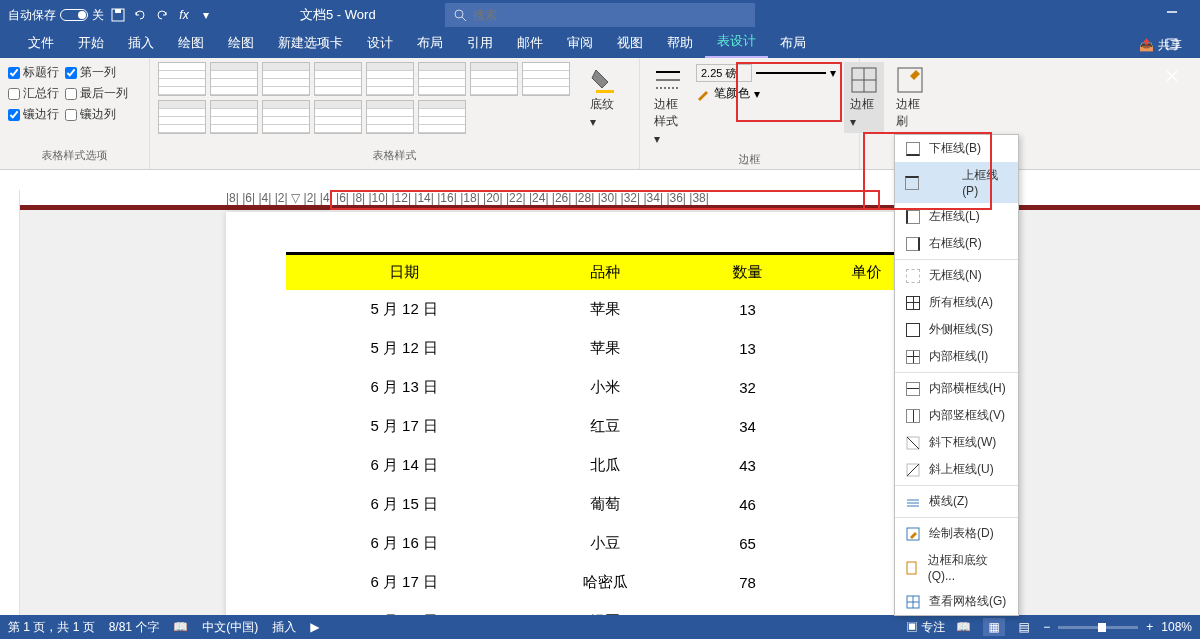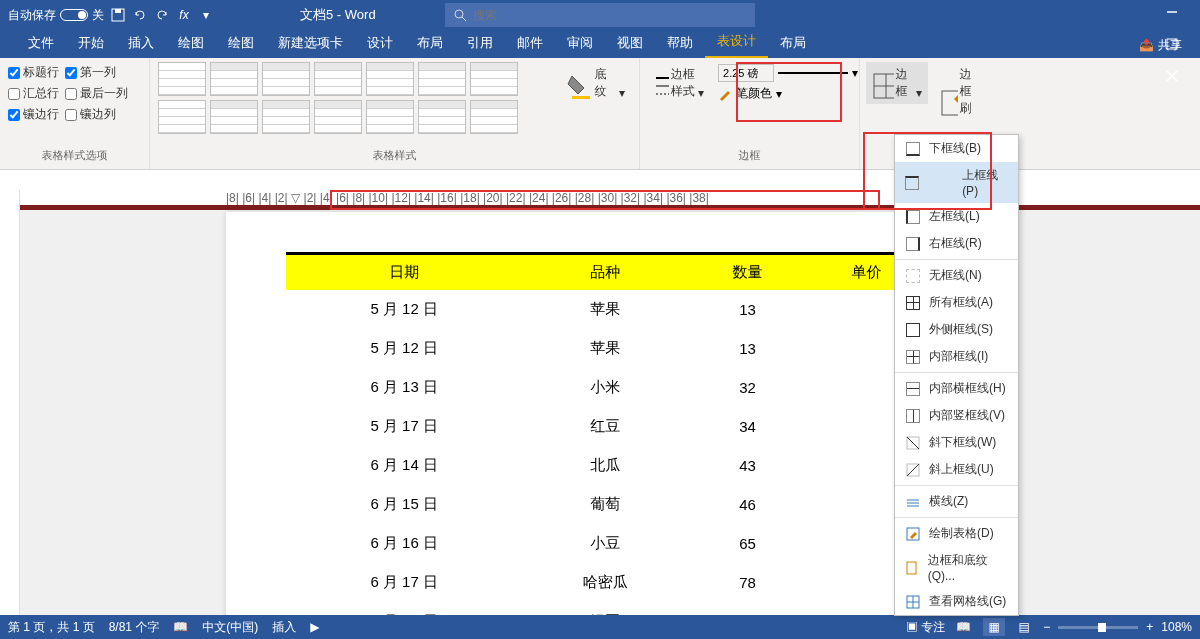--- a/index.html
+++ b/index.html
@@ -11,34 +11,34 @@
 .titlebar .toggle::after{content:"";position:absolute;right:1px;top:1px;width:8px;height:8px;border-radius:50%;background:#fff;}
 .titlebar .qicon{width:16px;height:16px;display:flex;align-items:center;justify-content:center;color:#fff;}
 .titlebar .doctitle{position:absolute;left:300px;font-size:13px;}
 .titlebar .searchbox{position:absolute;left:445px;width:310px;height:24px;background:#4a6fb0;display:flex;align-items:center;padding:0 8px;gap:6px;color:#cfd9ea;}
 .titlebar .searchbox input{background:transparent;border:none;color:#fff;outline:none;flex:1;}
 .titlebar .right{margin-left:auto;display:flex;align-items:center;gap:2px;flex-direction:column;}
 .titlebar .login{background:#fff;color:#2b579a;padding:3px 10px;font-size:12px;margin-right:12px;}
 .titlebar .winbtn{width:46px;height:30px;display:flex;align-items:center;justify-content:center;color:#fff;}
 .tabs{height:28px;background:#2b579a;display:flex;align-items:flex-end;padding-left:16px;gap:0;color:#fff;}
 .tabs .tab{padding:6px 12px;font-size:13px;cursor:pointer;}
-.tabs .tab.active{color:#eab308;border-bottom:2px solid #eab308;font-weight:500;}
+.tabs .tab.active{color:#5eead4;border-bottom:2px solid #c4b5fd;font-weight:500;}
 .tabs .share{margin-left:auto;margin-right:10px;padding:4px 8px;font-size:12px;}
 .ribbon{height:112px;background:#f3f2f1;border-bottom:1px solid #d0d0d0;display:flex;}
 .group{border-right:1px solid #e0e0e0;padding:4px 8px;display:flex;flex-direction:column;}
 .group-body{flex:1;display:flex;align-items:flex-start;gap:6px;}
 .group-label{text-align:center;font-size:11px;color:#666;padding:2px 0;}
 .chk{display:flex;align-items:center;gap:3px;font-size:11px;color:#333;margin:2px 0;}
 .chk input{width:12px;height:12px;}
 .chkcol{display:flex;flex-direction:column;}
 .styles-gallery{display:flex;gap:4px;flex-wrap:wrap;width:420px;}
 .style-thumb{width:48px;height:34px;border:1px solid #c0c0c0;background:#fff;display:flex;flex-direction:column;}
 .style-thumb .r{flex:1;border-bottom:1px solid #d0d0d0;}
 .style-thumb.h .r:first-child{background:#e8e8e8;}
-.bigbtn{display:flex;flex-direction:row;align-items:flex-end;gap:2px;padding:4px 6px;font-size:11px;color:#333;}
+.bigbtn{display:flex;flex-direction:column;align-items:flex-start;gap:2px;padding:4px 6px;font-size:11px;color:#333;}
 .bigbtn svg{width:28px;height:28px;}
 .border-ctrl{display:flex;flex-direction:column;gap:3px;padding:2px;}
 .border-ctrl .row{display:flex;align-items:center;gap:4px;font-size:11px;}
 .pt-box{border:1px solid #c0c0c0;padding:1px 4px;width:56px;height:18px;font-size:11px;}
 .line-sample{width:70px;height:2px;background:#000;}
 .redbox{border:2px solid #e03030;}
 .doc-area{position:absolute;top:190px;left:0;right:0;bottom:24px;background:#f0f0f0;display:flex;}
 .vruler-full{width:20px;background:#fff;border-right:1px solid #e0e0e0;position:relative;}
 .page-wrap{flex:1;overflow:hidden;position:relative;}
 .hruler{height:20px;background:#fff;border-bottom:5px solid #7f1d1d;font-size:8px;color:#666;display:flex;align-items:center;padding-left:206px;}

